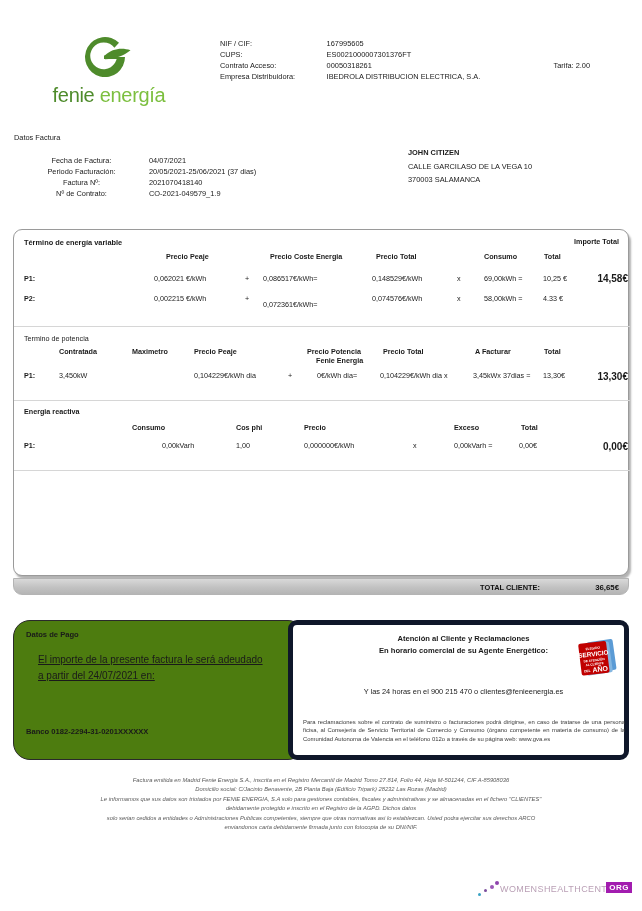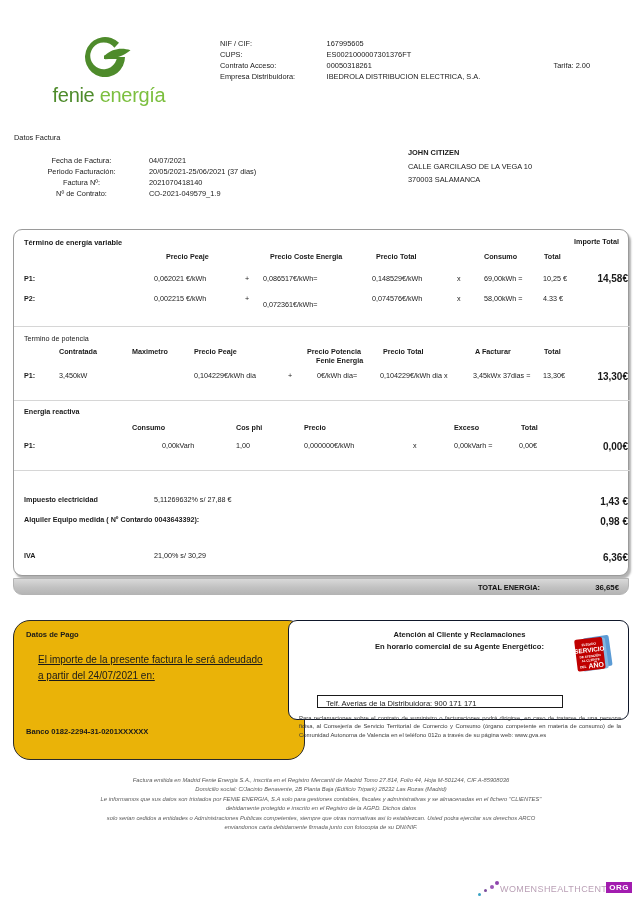--- a/index.html
+++ b/index.html
@@ -66,29 +66,29 @@
   .grid { position: relative; width: 100%; }
   .cell { position: absolute; font-size: 7.2px; white-space: nowrap; line-height: 1.1; }
   .cell.b { font-weight: bold; }
   .imp { position: absolute; right: 0; font-weight: bold; font-size: 10px; white-space: nowrap; }
 
   .hr-soft { position: absolute; left: 0; width: 616px; height: 1px; background: #d6d6d6; }
 
   
   #pago-box {
     position: absolute; left: 13px; top: 620px; width: 292px; height: 140px;
-    border: 1px solid #2a2a2a; border-radius: 17px; background: #eab308;
+    border: 1px solid #2a2a2a; border-radius: 17px; background: #4d7c0f;
   }
   #pago-box .t { position: absolute; left: 12px; top: 9px; font-weight: bold; font-size: 7.6px; }
   #pago-box .p { position: absolute; left: 24px; top: 31px; font-size: 10px; line-height: 1.55; width: 230px; text-decoration: underline; }
   #pago-box .bank { position: absolute; left: 12px; top: 106px; font-weight: bold; font-size: 7.6px; }
 
   #atencion-box {
-    position: absolute; left: 288px; top: 620px; width: 341px; height: 100px;
-    border: 1px solid #0f172a; border-radius: 9px; background: #fff;
+    position: absolute; left: 288px; top: 620px; width: 341px; height: 140px;
+    border: 5px solid #0f172a; border-radius: 9px; background: #fff;
   }
   #atencion-box .h1 { position: absolute; left: 0; top: 9px; width: 341px; text-align: center; font-weight: bold; font-size: 7.6px; }
   #atencion-box .h2 { position: absolute; left: 0; top: 21px; width: 341px; text-align: center; font-weight: bold; font-size: 7.6px; }
   #atencion-box .h3 { position: absolute; left: 0; top: 62px; width: 341px; text-align: center; font-size: 7.4px; }
   #atencion-box .telbox {
     position: absolute; left: 28px; top: 74px; width: 246px; height: 13px;
     border: 1px solid #1a1a1a; background: #fff;
     font-size: 7.6px; padding: 2.5px 0 0 8px;
   }
   #atencion-box .legal {
@@ -265,37 +265,24 @@
     <div class="cell" style="left:222px;top:34px;">1,00</div>
     <div class="cell" style="left:290px;top:34px;">0,000000€/kWh</div>
     <div class="cell" style="left:399px;top:34px;">x</div>
     <div class="cell" style="left:440px;top:34px;">0,00kVarh =</div>
     <div class="cell" style="left:505px;top:34px;">0,00€</div>
     <div class="imp" style="top:33px;">0,00€</div>
   </div>
 
   <div class="hr-soft" style="top:240px;"></div>
 
-  <div class="grid" style="position:absolute;top:266px;left:0;height:80px;">
-    <div class="cell b" style="left:10px;top:0;">Impuesto electricidad</div>
-    <div class="cell" style="left:140px;top:0;">5,11269632% s/ 27,88 €</div>
-    <div class="imp" style="top:0;">1,43 €</div>
-
-    <div class="cell b" style="left:10px;top:20px;">Alquiler Equipo medida ( Nº Contardo 0043643392):</div>
-    <div class="cell" style="left:140px;top:20px;"></div>
-    <div class="imp" style="top:20px;">0,98 €</div>
-
-    <div class="cell b" style="left:10px;top:56px;">IVA</div>
-    <div class="cell" style="left:140px;top:56px;">21,00% s/ 30,29</div>
-    <div class="imp" style="top:56px;">6,36€</div>
-  </div>
 </div>
 
 <div id="total-strip">
-  <div class="tf-label">TOTAL ENERGIA:</div>
+  <div class="tf-label">TOTAL CLIENTE:</div>
   <div class="tf-amount">36,65€</div>
 </div>
 
 <div id="pago-box">
   <div class="t">Datos de Pago</div>
   <div class="p">El importe  de la presente factura le será adeudado a partir del 24/07/2021 en:</div>
   <div class="bank">Banco 0182-2294-31-0201XXXXXX</div>
 </div>
 
 <div id="atencion-box">
@@ -313,21 +300,21 @@
         <text x="18" y="10" font-family="Liberation Sans, sans-serif" font-size="3.2" fill="#ffffff" text-anchor="middle" font-weight="bold">ELEGIDO</text>
         <text x="18" y="17" font-family="Liberation Sans, sans-serif" font-size="6.4" fill="#ffffff" text-anchor="middle" font-weight="bold">SERVICIO</text>
         <text x="18" y="22" font-family="Liberation Sans, sans-serif" font-size="3.1" fill="#ffffff" text-anchor="middle" font-weight="bold">DE ATENCIÓN</text>
         <text x="18" y="26" font-family="Liberation Sans, sans-serif" font-size="3.1" fill="#ffffff" text-anchor="middle" font-weight="bold">AL CLIENTE</text>
         <text x="10" y="32" font-family="Liberation Sans, sans-serif" font-size="3.4" fill="#ffffff" text-anchor="middle" font-weight="bold">DEL</text>
         <text x="23" y="33" font-family="Liberation Sans, sans-serif" font-size="7" fill="#ffffff" text-anchor="middle" font-weight="bold">AÑO</text>
       </g>
     </svg>
   </div>
 
-  <div class="telbox">Telf. Averias de la Distribuidora: 900 171 171</div>
+  <div class="h3">Y las 24 horas en el 900 215 470 o clientes@fenieenergia.es</div>
   <div class="legal">Para reclamaciones sobre el contrato de suministro o facturaciones podrá dirigirse, en caso de tratarse de una persona ficisa, al Consejería de Servicio Territorial de Comercio y Consumo (órgano competente en materia de consumo) de la Comunidad Autonoma de Valencia en el teléfono 012o a través de su página web: www.gva.es</div>
 </div>
 
 <div id="footer">
   <span class="ln">Factura emitida en Madrid Fenie Energia S.A., inscrita en el Registro Mercantil de Madrid Tomo 27.814, Folio 44, Hoja M-501244, CIF A-85908036</span>
   <span class="ln">Domicilio social: C/Jacinto Benavente, 2B Planta Baja (Edificio Tripark) 28232 Las Rozas (Madrid)</span>
   <span class="ln">Le informamos que sus datos son triotados por FENIE ENERGIA, S.A solo para gestiones contables, fiscales y administrativas y se almacenadas en el fichero "CLIENTES"</span>
   <span class="ln">debidamente protegido e inscrito en el Registro de la AGPD. Dichos datos</span>
   <span class="ln">solo serian cedidos a entidades o Administraciones Publicas competentes, siempre que otras normativas asi lo establezcan. Usted podra ejercitar sus derechos ARCO</span>
   <span class="ln">enviandonos carta debidamente firmada junto con fotocopia de su DNI/NIF.</span>

